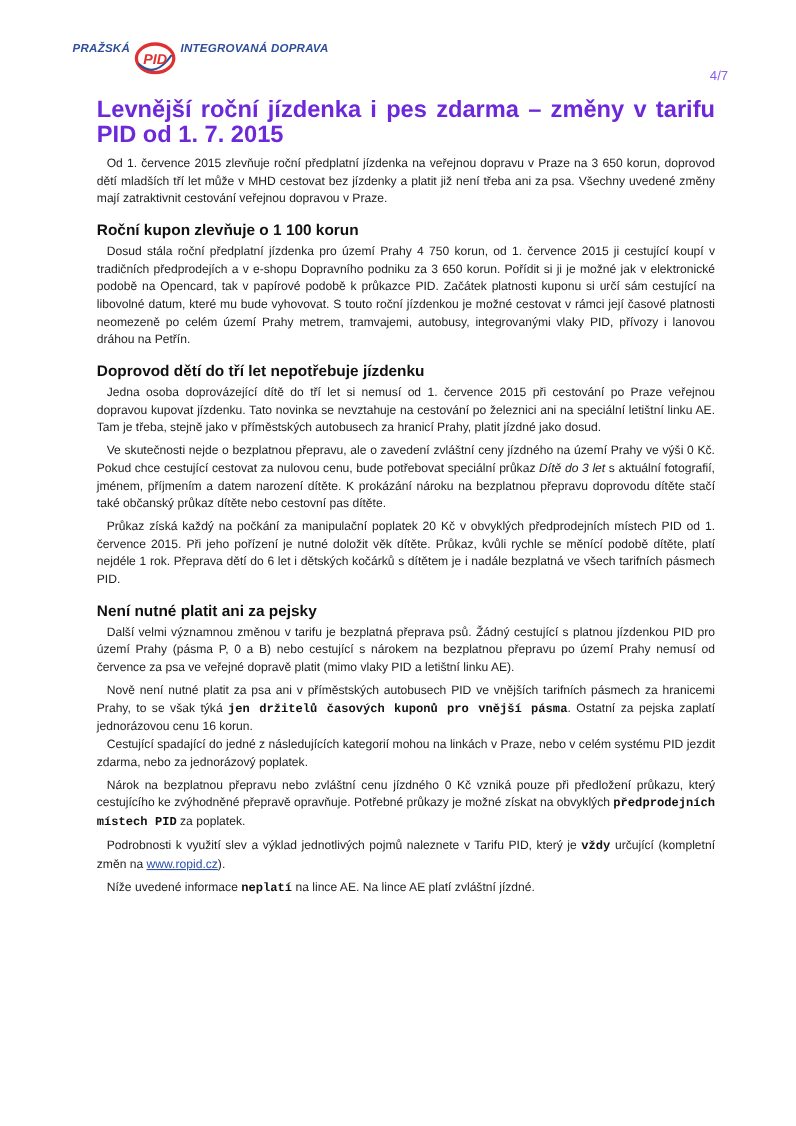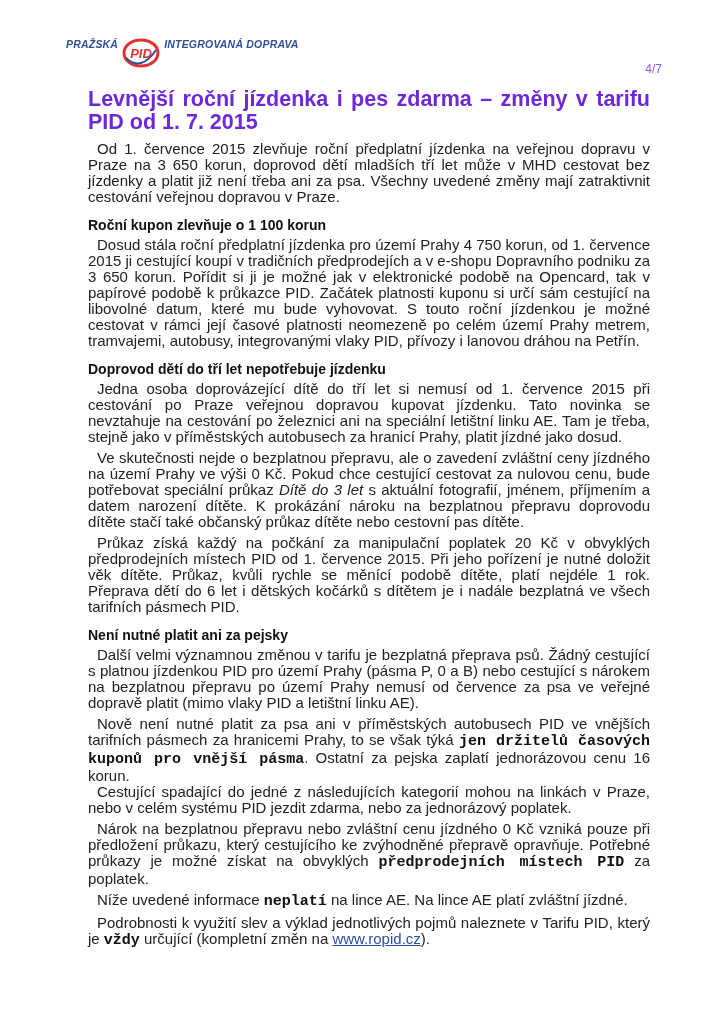--- a/index.html
+++ b/index.html
@@ -9,21 +9,21 @@
   .logo-text { font-family: "Liberation Sans", sans-serif; font-weight: bold; font-style: italic;
                font-size: 10.5px; color: #2f4f9b; letter-spacing: 0.2px; }
   .logo-mark { position: relative; width: 38px; height: 30px; margin: 0 4px; }
   .logo-mark svg { width: 38px; height: 30px; display: block; }
   .page-num { position: absolute; right: 62px; top: 62px; font-size: 12px; color: #8b5cf6; }
   .content { position: absolute; left: 88px; top: 88px; width: 562px; }
   h1 { font-size: 21.5px; font-weight: bold; line-height: 23px; margin: 0 0 7px 0; color: #6d28d9;
        text-align: justify; text-align-last: left; }
   h1.second { margin-top: 22px; }
   h2 { font-size: 14px; font-weight: bold; margin: 12px 0 3px 0; line-height: 17px; color: #111; }
-  p { font-size: 15px; line-height: 16px; margin: 0 0 5px 0; text-indent: 9px; text-align: justify;
+  p { font-size: 11px; line-height: 16px; margin: 0 0 5px 0; text-indent: 9px; text-align: justify;
       color: #222; }
   p.tight { margin-bottom: 0; }
   .link { color: #2a4fa8; text-decoration: underline; }
   b { font-weight: bold; color: #111; font-family: Liberation Mono, monospace; }
   i { font-style: italic; }
 </style>
 </head>
 <body>
 
 <div class="logo">
@@ -51,15 +51,15 @@
   <p>Jedna osoba doprovázející dítě do tří let si nemusí od 1. července 2015 při cestování po Praze veřejnou dopravou kupovat jízdenku. Tato novinka se nevztahuje na cestování po železnici ani na speciální letištní linku AE. Tam je třeba, stejně jako v příměstských autobusech za hranicí Prahy, platit jízdné jako dosud.</p>
   <p><span>Ve skutečnosti nejde o bezplatnou přepravu, ale o zavedení zvláštní ceny jízdného na území Prahy ve výši 0 Kč. Pokud chce cestující cestovat za nulovou cenu, bude potřebovat speciální průkaz </span><i>Dítě do 3 let</i><span> s aktuální fotografií, jménem, příjmením a datem narození dítěte. K prokázání nároku na bezplatnou přepravu doprovodu dítěte stačí také občanský průkaz dítěte nebo cestovní pas dítěte.</span></p>
   <p class="tight">Průkaz získá každý na počkání za manipulační poplatek 20 Kč v obvyklých předprodejních místech PID od 1. července 2015. Při jeho pořízení je nutné doložit věk dítěte. Průkaz, kvůli rychle se měnící podobě dítěte, platí nejdéle 1 rok. Přeprava dětí do 6 let i dětských kočárků s dítětem je i nadále bezplatná  ve všech tarifních pásmech PID.</p>
 
   <h2>Není nutné platit ani za pejsky</h2>
   <p>Další velmi významnou změnou v tarifu je bezplatná přeprava psů. Žádný cestující s platnou jízdenkou PID pro území Prahy (pásma P, 0 a B) nebo cestující s nárokem na bezplatnou přepravu po území Prahy nemusí od července za psa ve veřejné dopravě platit (mimo vlaky PID a letištní linku AE).</p>
   <p class="tight"><span>Nově není nutné platit za psa ani v příměstských autobusech PID ve vnějších tarifních pásmech za hranicemi Prahy,  to se však týká </span><b>jen držitelů časových kuponů pro vnější pásma</b><span>. Ostatní za pejska zaplatí jednorázovou cenu 16 korun.</span></p>
 
   <p>Cestující spadající do jedné z následujících kategorií mohou na linkách v Praze, nebo v celém systému PID jezdit zdarma, nebo za jednorázový poplatek.</p>
   <p><span>Nárok na bezplatnou přepravu nebo zvláštní cenu jízdného 0 Kč vzniká pouze při předložení průkazu, který cestujícího ke zvýhodněné přepravě opravňuje. Potřebné průkazy je možné získat na obvyklých </span><b>předprodejních místech PID</b><span> za poplatek.</span></p>
+  <p><span>Podrobnosti k využití slev a výklad jednotlivých pojmů naleznete v Tarifu PID, který je </span><b>vždy</b><span> určující (kompletní změn na </span><a class="link">www.ropid.cz</a><span>).</span></p>
   <p><span>Níže uvedené informace </span><b>neplatí</b><span> na lince AE. Na lince AE platí zvláštní jízdné.</span></p>
-  <p><span>Podrobnosti k využití slev a výklad jednotlivých pojmů naleznete v Tarifu PID, který je </span><b>vždy</b><span> určující (kompletní změn na </span><a class="link">www.ropid.cz</a><span>).</span></p>
 </div>
 
 </body></html>

